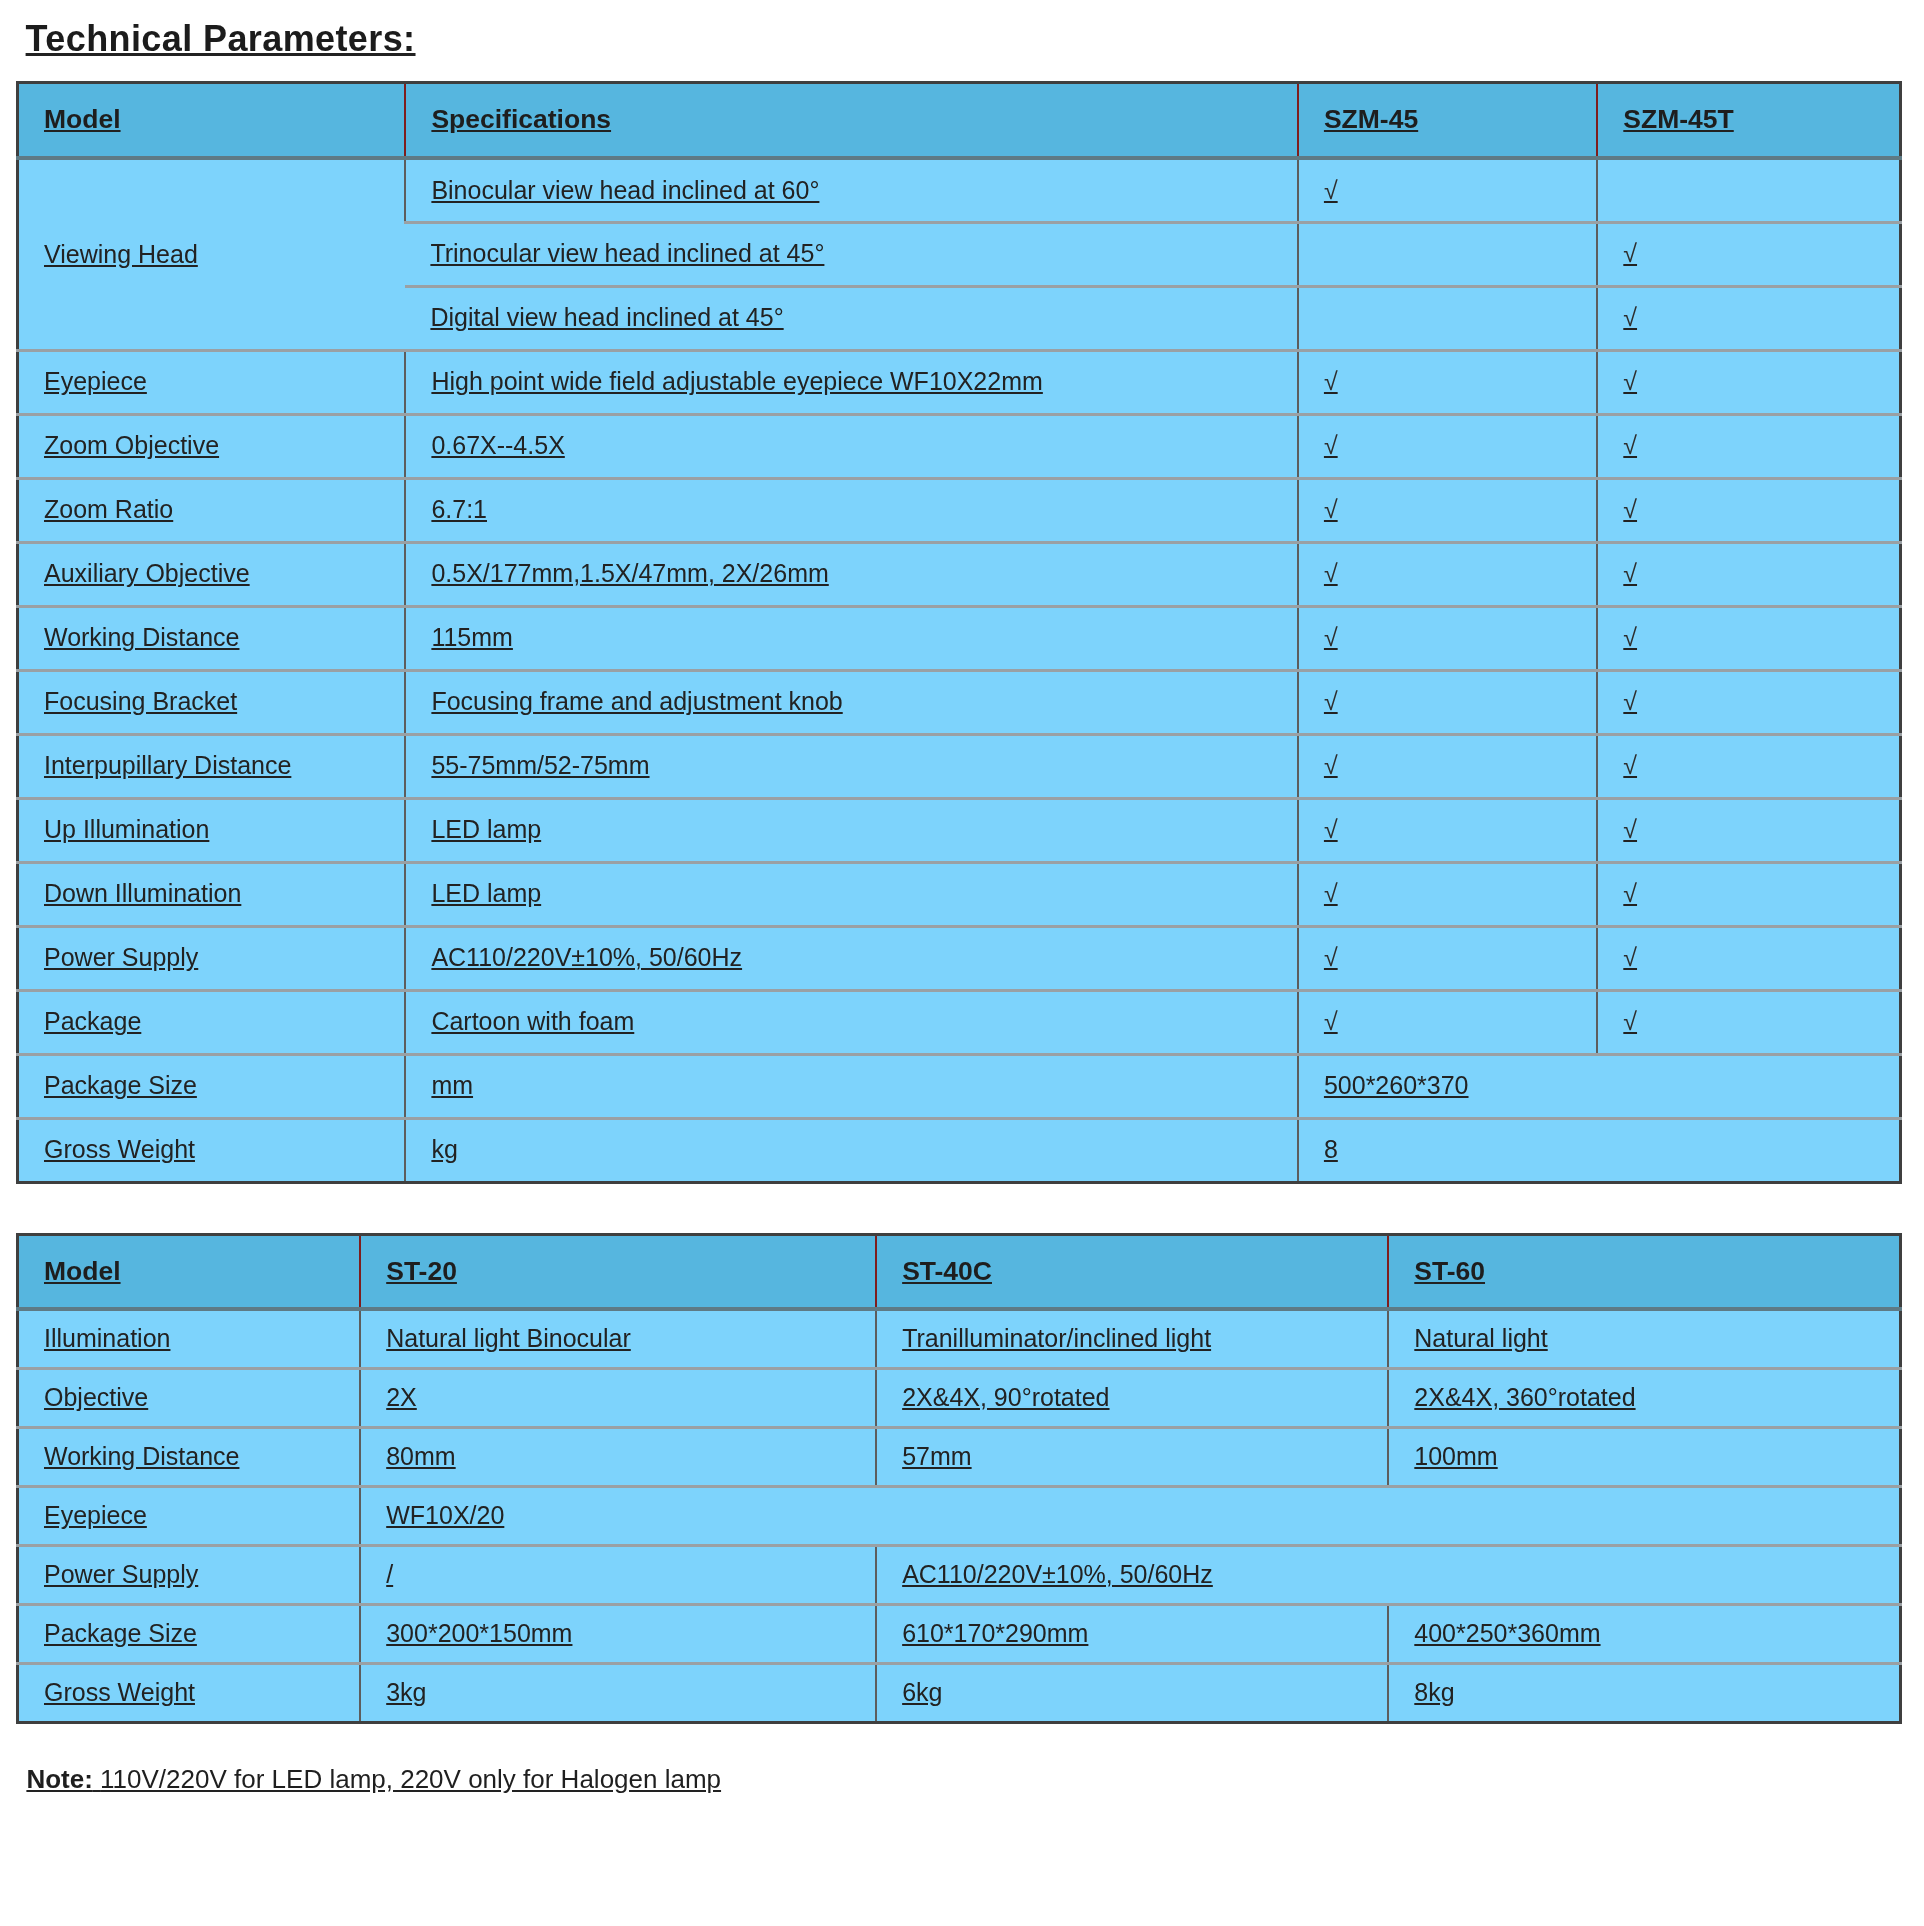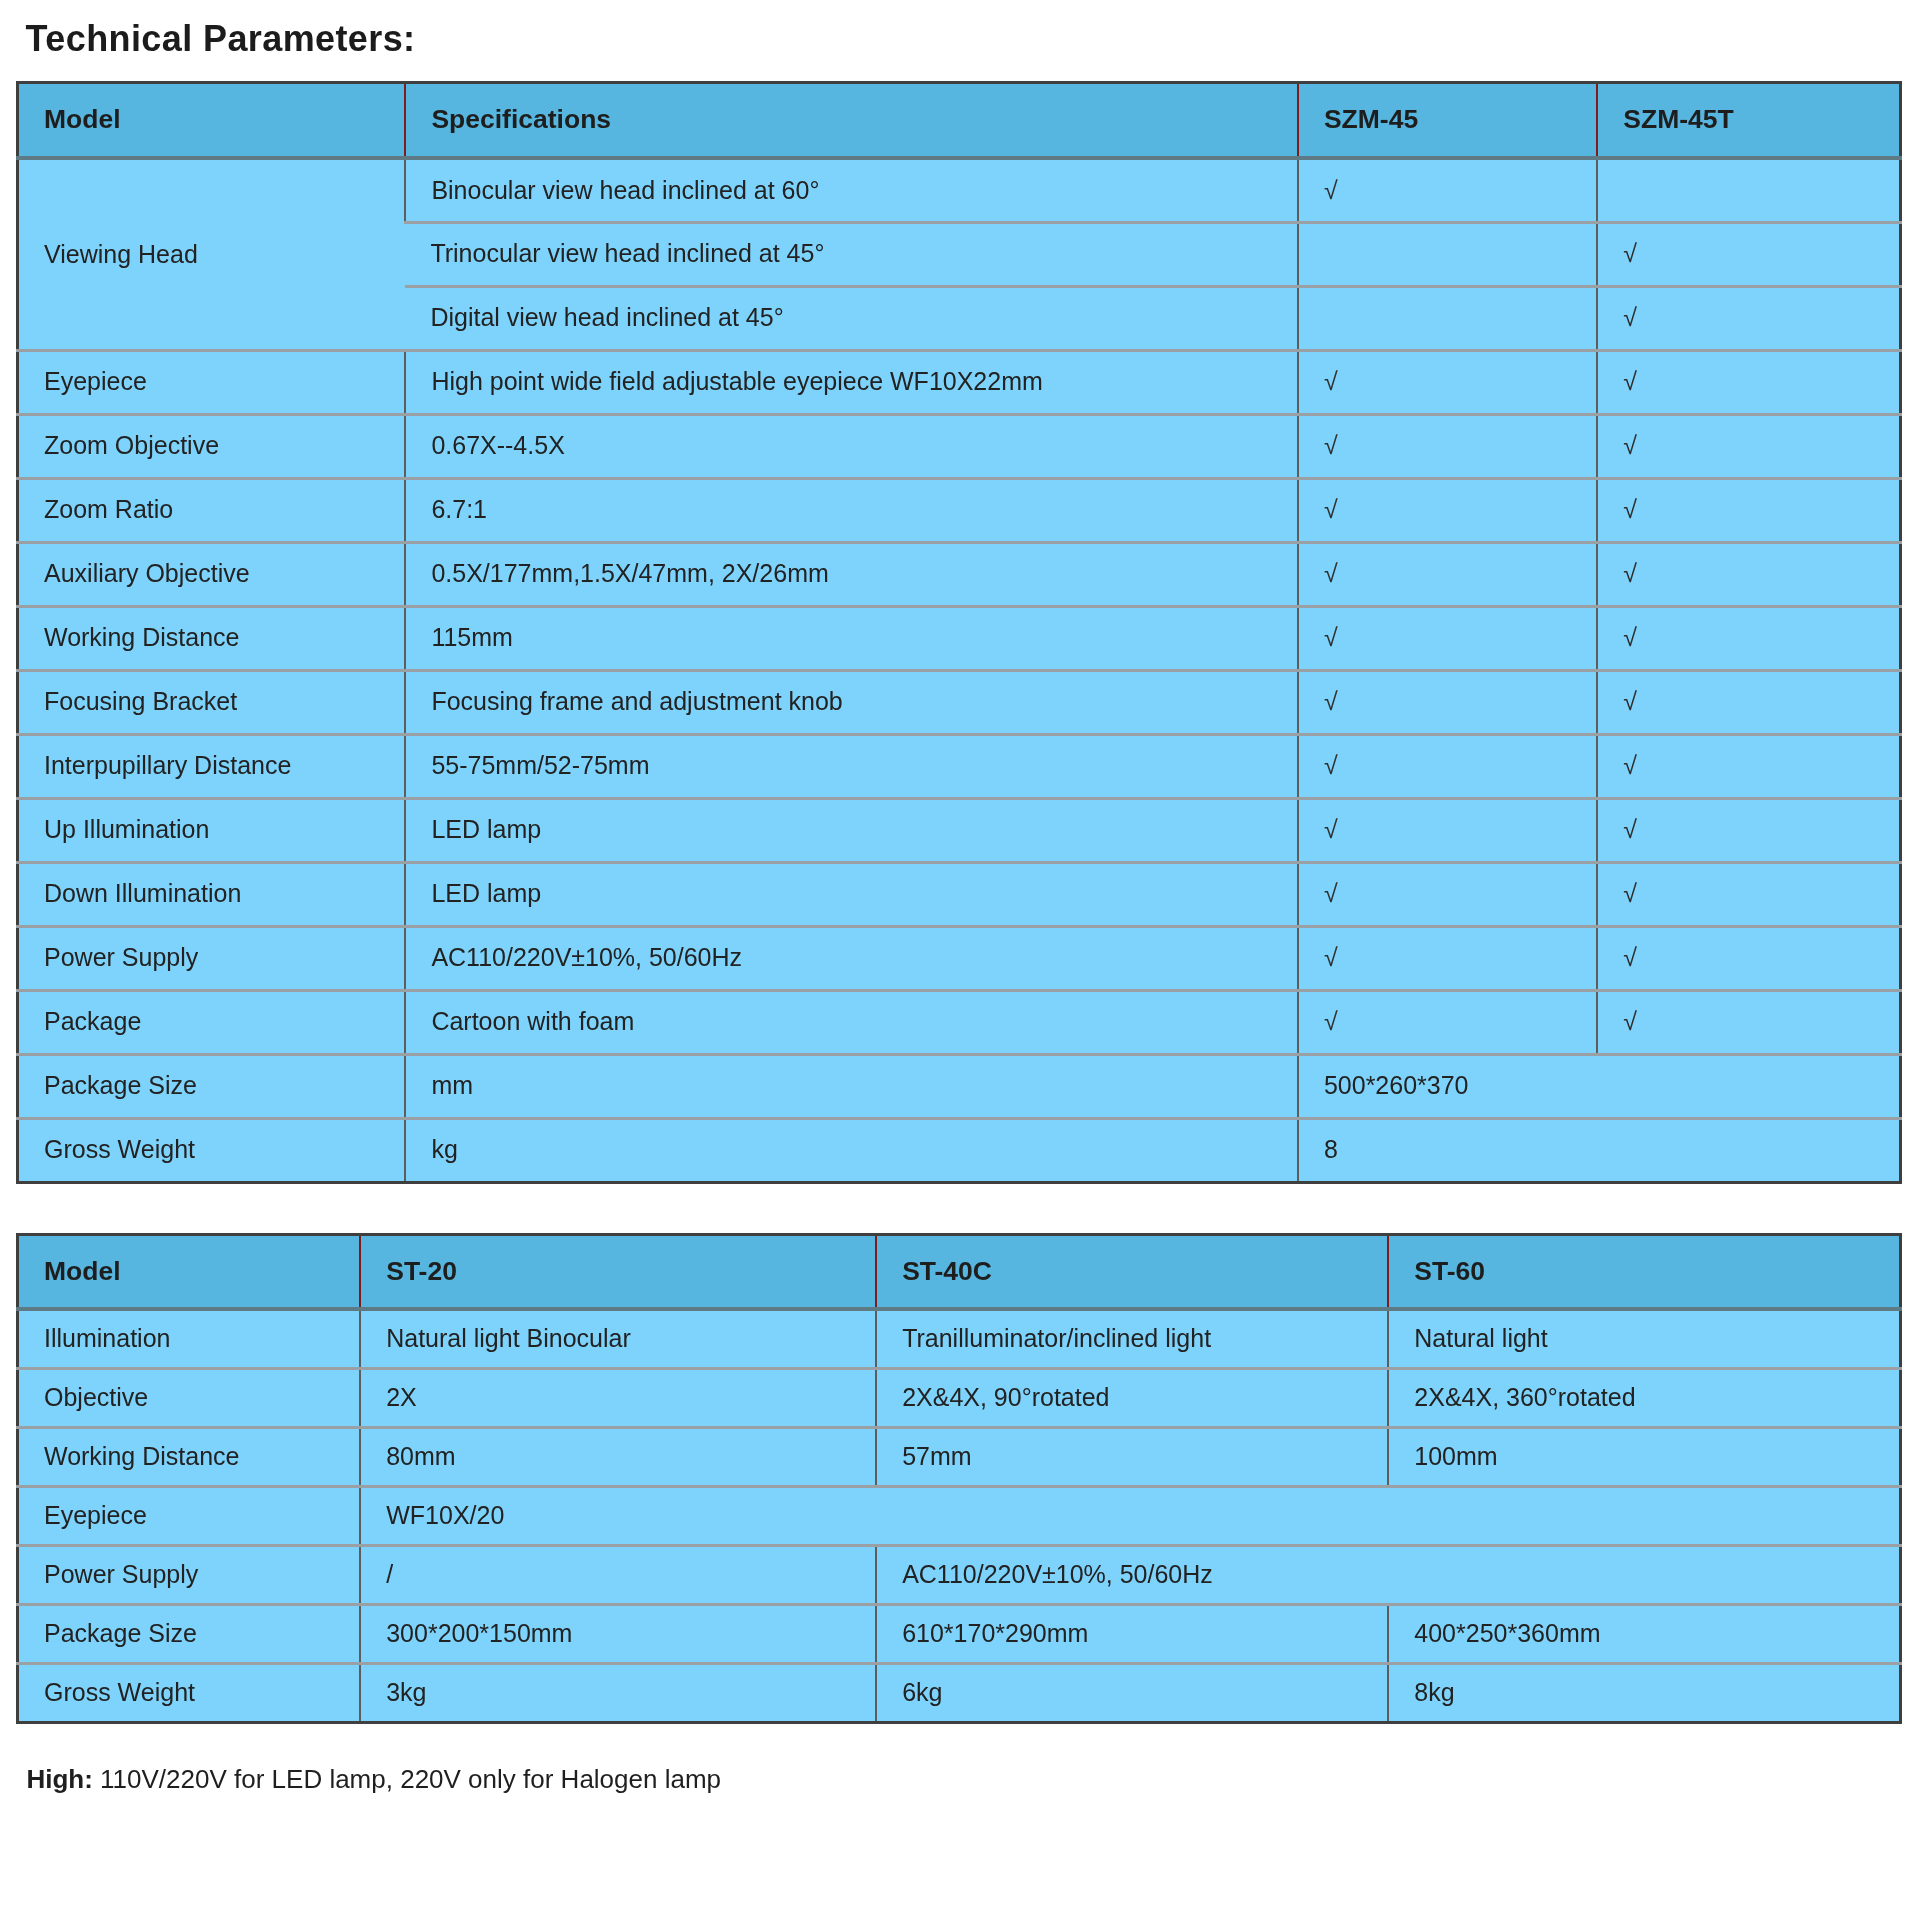--- a/index.html
+++ b/index.html
@@ -1,21 +1,21 @@
 <!DOCTYPE html>
 <html style="font-size:6.4px"><head>
 <meta charset="utf-8">
 <style>
   html,body{margin:0;padding:0;background:#ffffff;}
   body{
     width:1924px;height:1926px;overflow:hidden;
     font-family:"Liberation Sans","DejaVu Sans",sans-serif;
     color:#222222;
   }
-  .page{padding:10.4px 21.7px 0 16px;}
+  .page{padding:10.4px 21.7px 0 16px;text-decoration:underline;}
   h1.title{
     margin:7.2px 0 21px 9.6px;
     font-size:36px;font-weight:bold;color:#1c1c1c;letter-spacing:0.4px;
   }
   table.spec{
     table-layout:fixed;border-collapse:collapse;width:1886px;
     background:#7dd3fc;
     border:3.6px solid #3f3f3f;
   }
   table.spec td, table.spec th{
@@ -214,18 +214,18 @@
       <tr>
         <td>Gross Weight</td>
         <td>3kg</td>
         <td>6kg</td>
         <td>8kg</td>
       </tr>
     </tbody>
   </table>
 
   <div class="notes">
-    <p class="note"><b>High:</b> <span>110V/220V for LED lamp, 220V only for Halogen lamp</span></p>
+    <p class="note"><b>Note:</b> <span>110V/220V for LED lamp, 220V only for Halogen lamp</span></p>
 
   </div>
 
 </div>
 
 
 </body></html>

